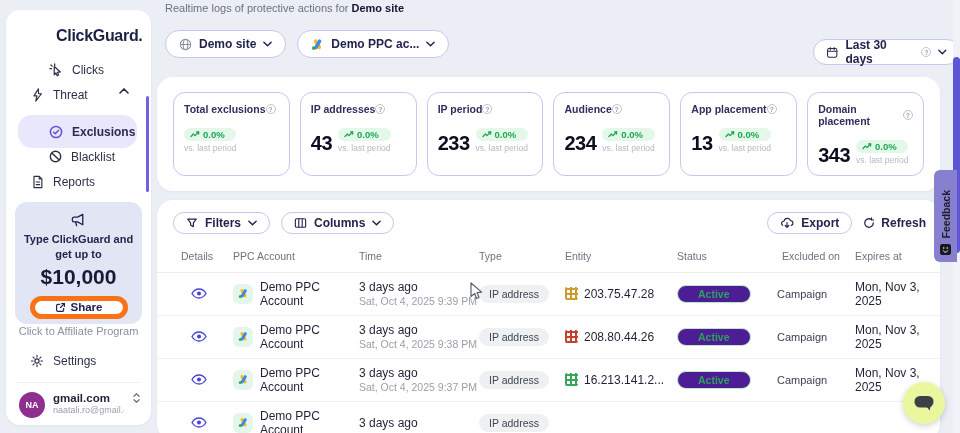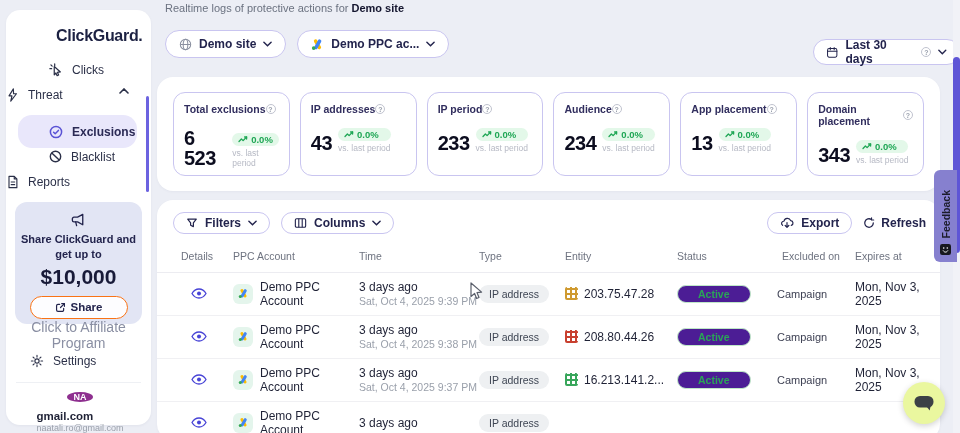--- a/index.html
+++ b/index.html
@@ -7,33 +7,33 @@
   body { font-family:"Liberation Sans","DejaVu Sans",sans-serif; background:#eceef5; color:#23253d; }
   #app { position:relative; width:960px; height:433px; overflow:hidden; }
 
   
   .sidebar { position:absolute; left:6px; top:10px; width:145px; height:415px;
     background:#fff; border-radius:14px; box-shadow:0 1px 3px rgba(30,30,80,.05); }
   .brand-row { display:flex; align-items:center; gap:8px; padding:16px 10px 10px 16px;margin-left:26px; }
   .brand-text { font-size:16px; font-weight:bold; color:#1c2142; letter-spacing:-.3px; flex:1; }
   .nav { padding:8px 8px 0 0; }
   .nav-item { display:flex; gap:9px; height:25px; font-size:12px; color:#2b3048; cursor:pointer; }
-  .nav-item.lvl1 { }
+  .nav-item.lvl1 { padding-left:25px; }
   .nav-item.lvl2 { padding-left:43px; }
   .nav-item .spacer { flex:1; }
   .nav-pill { margin:2px 6px 2px 12px; border-radius:14px; background:#e9e7fb; height:33px; display:flex; align-items:center; gap:9px; padding-left:31px; font-size:12px; color:#2b2a55; font-weight:bold; cursor:pointer; }
   .side-scroll { position:absolute; right:2px; top:86px; width:3px; height:96px; background:#6c63e0; border-radius:2px; }
   .promo { position:absolute; left:9px; top:192px; width:127px; height:122px; background:#e2e5f4; border-radius:12px; text-align:center; padding-top:10px; }
   .promo-title { font-size:11px; font-weight:bold; color:#23244d; line-height:1.35; margin-top:3px; }
   .promo-amount { font-size:21px; font-weight:bold; color:#181a38; margin-top:3px; }
-  .promo-btn { margin:7px auto 0; width:98px; height:23px; border:1px solid #f97316; border-radius:13px; background:#fdfdff; display:flex; align-items:center; justify-content:center; gap:5px; font-size:11.5px; font-weight:bold; color:#23244d; cursor:pointer; }
-  .promo-caption { font-size:14px; color:#8a8fa3; }
+  .promo-btn { margin:7px auto 0; width:98px; height:23px; border:5px solid #f97316; border-radius:13px; background:#fdfdff; display:flex; align-items:center; justify-content:center; gap:5px; font-size:11.5px; font-weight:bold; color:#23244d; cursor:pointer; }
+  .promo-caption { font-size:11px; color:#8a8fa3; margin-top:6px; }
   .settings-row { position:absolute; left:0; top:340px; width:100%; display:flex; align-items:center; gap:9px; padding-left:24px; height:22px; font-size:12px; color:#2b3048; cursor:pointer; }
   .side-divider { position:absolute; left:10px; right:10px; top:372px; height:1px; background:#eef0f4; }
-  .account-row { position:absolute; left:0; top:382px; width:100%; display:flex; align-items:center; gap:8px; padding:0 10px 0 13px; height:34px; cursor:pointer;flex-direction:column; }
+  .account-row { position:absolute; left:0; top:382px; width:100%; display:flex; gap:8px; padding:0 10px 0 13px; height:34px; cursor:pointer; }
   .avatar { width:26px; height:26px; border-radius:50%; color:#fff; font-size:9px; font-weight:bold; display:flex; align-items:center; justify-content:center; }
   .acct-name { font-size:11.5px; font-weight:bold; color:#1f2236; }
   .acct-email { font-size:9px; color:#9aa0ab; margin-top:1px; }
   .acct-text { flex:1; min-width:0; }
   .acct-email { white-space:nowrap; overflow:hidden; }
 
   
   .subtitle { position:absolute; left:165px; top:2px; font-size:11px; color:#6b7280; }
   .subtitle b { color:#14152e; }
   .pill { display:inline-flex; align-items:center; gap:7px; border:1px solid #c9c5f0; background:#fff; border-radius:15px; font-size:12px; font-weight:bold; color:#23244d; cursor:pointer; }
@@ -151,21 +151,21 @@
       </div>
     </div>
     <div class="side-scroll"></div>
 
     <div class="promo">
       <svg width="17" height="17" viewBox="0 0 18 18" fill="none" stroke="#23244d" stroke-width="1.4" stroke-linejoin="round" style="margin:0 auto">
         <path d="M13.5 2.5v11l-5.5-3H4.2A1.7 1.7 0 0 1 2.5 8.8v-1.6A1.7 1.7 0 0 1 4.2 5.5H8l5.5-3z"></path>
         <path d="M6 10.5l1 4" stroke-linecap="round"></path>
       </svg>
       <div class="promo-title">
-        <span>Share ClickGuard and</span><br>
+        <span>Type ClickGuard and</span><br>
         <span>get up to</span>
       </div>
       <div class="promo-amount">$10,000</div>
       <div class="promo-btn">
         <svg width="11" height="11" viewBox="0 0 14 14" fill="none" stroke="#23244d" stroke-width="1.5" stroke-linecap="round" stroke-linejoin="round">
           <path d="M6 3H3.8A1.8 1.8 0 0 0 2 4.8v5.4A1.8 1.8 0 0 0 3.8 12h5.4A1.8 1.8 0 0 0 11 10.2V8"></path>
           <path d="M8.5 2H12v3.5"></path>
             <path d="M12 2L7 7"></path>
         </svg>
         <span>Share</span>
@@ -236,21 +236,20 @@
   </div>
 
   <div class="panel stats-panel">
 
     <div class="stat-card">
       <div class="stat-label">
           <span>Total exclusions</span>
           <span class="help">?</span>
         </div>
       <div class="stat-bottom">
-        <span class="stat-value">6 523</span>
         <span class="stat-right">
           <span class="delta-badge">
               <svg width="10" height="7" viewBox="0 0 10 7" fill="none" stroke="#1ea654" stroke-width="1.3" stroke-linecap="round" stroke-linejoin="round">
                 <path d="M1 5.5L3.4 3l1.7 1.6L8.6 1"></path>
                 <path d="M6.6 1h2v2"></path>
               </svg>
               <span>0.0%</span>
             </span>
           <span class="stat-caption">vs. last period</span>
         </span>

